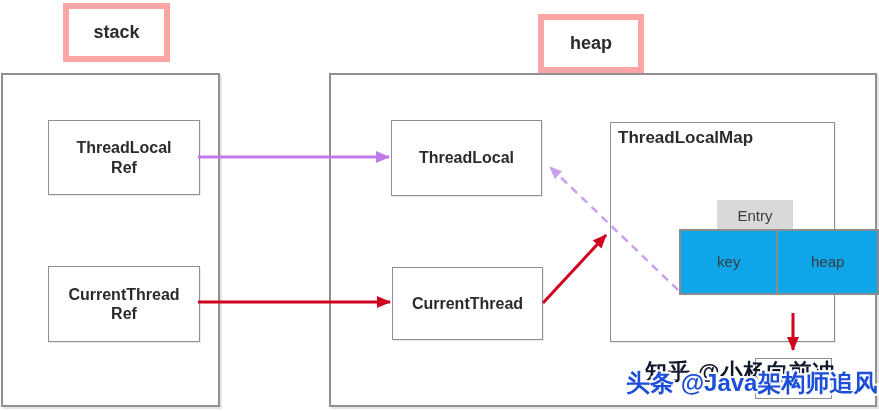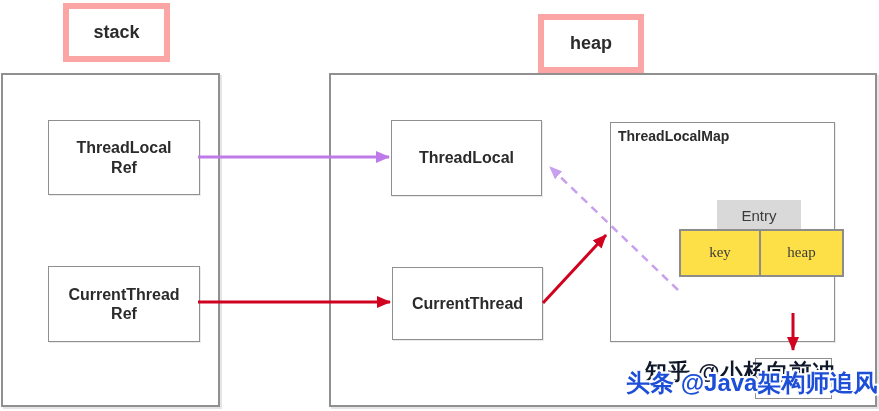--- a/index.html
+++ b/index.html
@@ -13,30 +13,30 @@
   .container{position:absolute;border:2px solid #909090;background:#ffffff;
     box-shadow:2px 2px 0 rgba(0,0,0,0.10);}
 
   .node{position:absolute;border:1.5px solid #8f8f8f;background:#ffffff;
     display:flex;align-items:center;justify-content:center;text-align:center;
     font-weight:bold;font-size:16px;line-height:1.2;color:#2b2b2b;
     white-space:pre-line;box-shadow:1px 1px 0 rgba(0,0,0,0.08);}
 
   .map-box{position:absolute;border:1.5px solid #8f8f8f;background:#ffffff;
     box-shadow:1px 1px 0 rgba(0,0,0,0.08);}
-  .map-title{position:absolute;left:7px;top:5px;font-weight:bold;font-size:14px;color:#2b2b2b;}
+  .map-title{position:absolute;left:7px;top:5px;font-weight:bold;font-size:17px;color:#2b2b2b;}
 
   .entry-header{position:absolute;background:#d9d9d9;
     display:flex;align-items:center;justify-content:center;
     font-size:15px;color:#3c3c3c;}
 
   table.entry-table{position:absolute;border-collapse:collapse;}
-  table.entry-table td{border:2px solid #8c8c8c;background:#fde047;
+  table.entry-table td{border:2px solid #8c8c8c;background:#0ea5e9;
     text-align:center;vertical-align:middle;font-size:15px;color:#3c3c3c;
-    white-space:pre-line;line-height:1.15;padding:4px;font-family:Liberation Serif, serif;}
+    white-space:pre-line;line-height:1.15;padding:13px;}
   table.entry-table tr.r1 td{height:36px;}
   table.entry-table tr.r2 td{height:40px;}
   table.entry-table td.c1{width:70px;}
   table.entry-table td.c2{width:73px;}
 
   .below-box{position:absolute;border:1.5px solid #8f8f8f;background:#ffffff;}
 
   svg.arrows{position:absolute;left:0;top:0;width:879px;height:411px;pointer-events:none;}
 
   .wm{position:absolute;pointer-events:none;white-space:nowrap;}
@@ -73,21 +73,21 @@
     <span>ThreadLocal</span>
   </div>
   <div class="node" style="left:392px;top:267px;width:149px;height:71px;">
     <span>CurrentThread</span>
   </div>
 
   <div class="map-box" style="left:610px;top:122px;width:223px;height:218px;">
     <div class="map-title">ThreadLocalMap</div>
   </div>
 
-  <div class="entry-header" style="left:717px;top:200px;width:84px;height:30px;">
+  <div class="entry-header" style="left:717px;top:200px;width:76px;height:30px;">
     <span>Entry</span>
   </div>
 
   <table class="entry-table" style="left:679px;top:229px;">
     <tbody>
         <tr class="r1">
       <td class="c1">key</td>
       <td class="c2">heap</td>
     </tr>
   </tbody>

